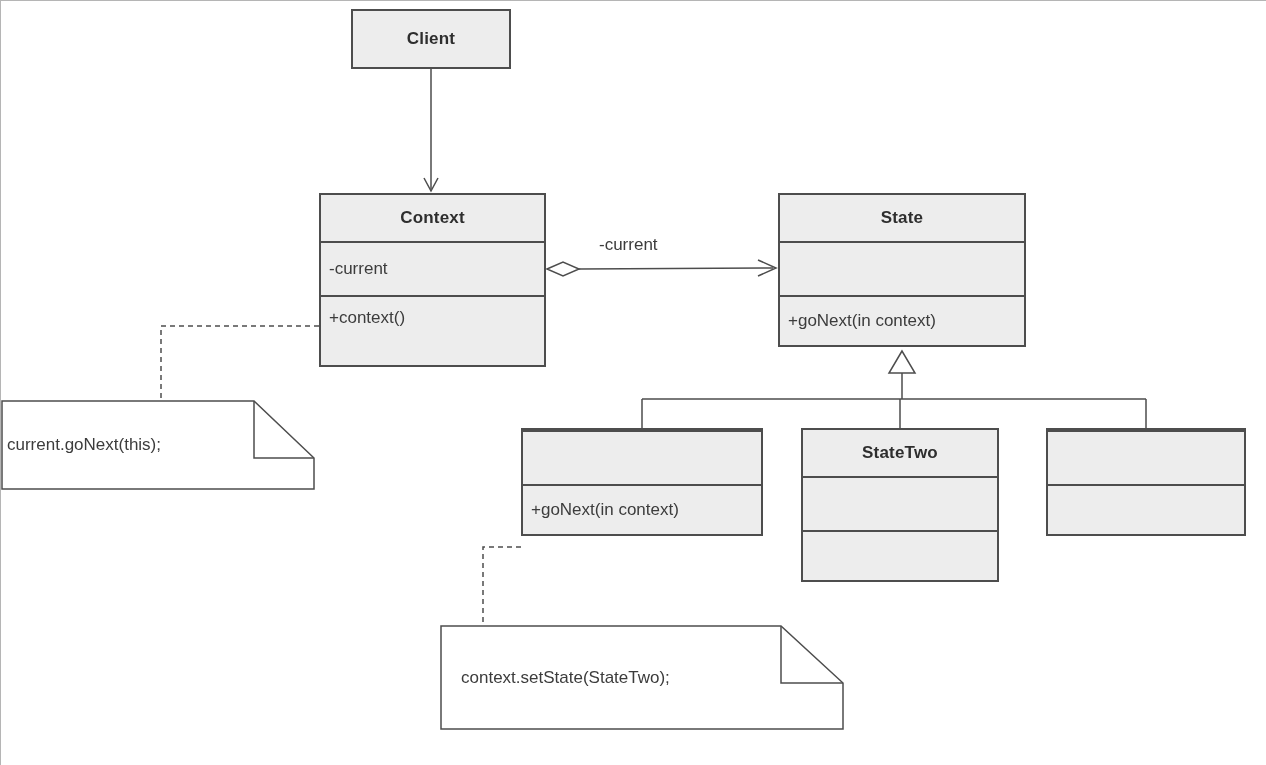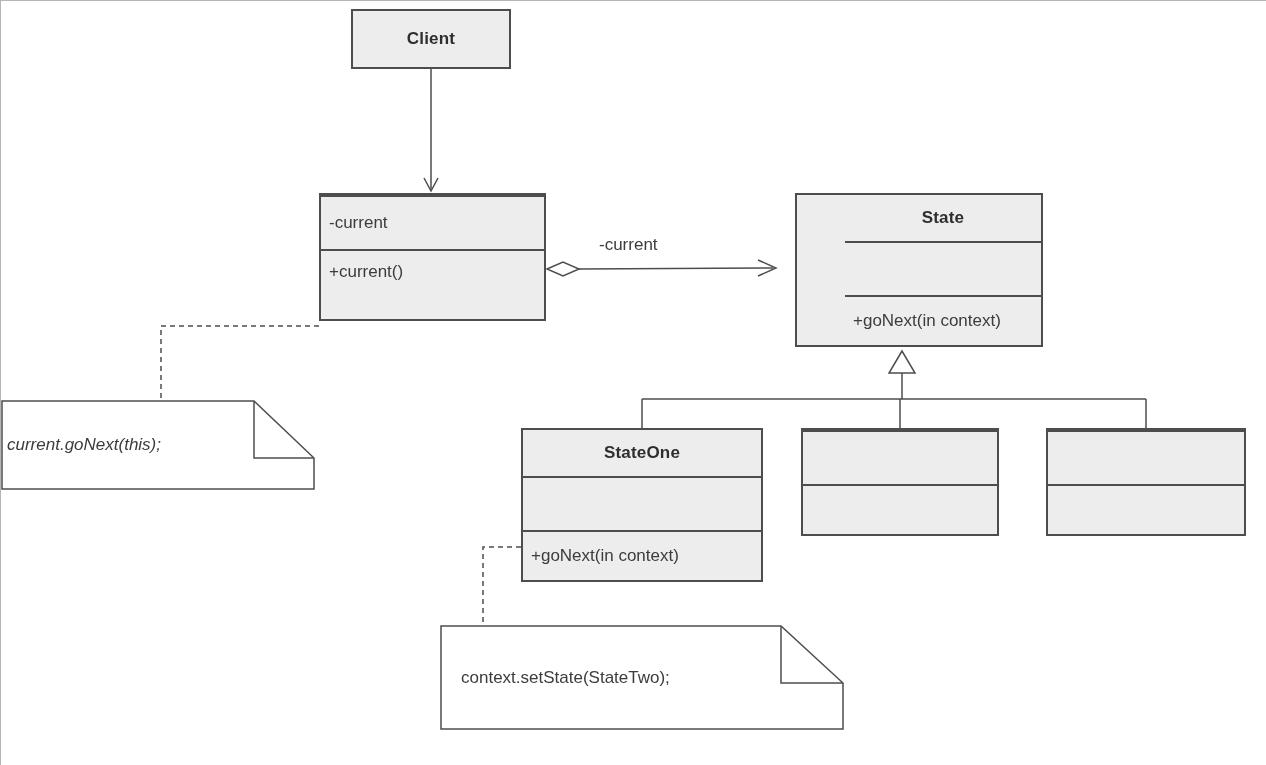--- a/index.html
+++ b/index.html
@@ -110,53 +110,54 @@
       <path d="M440,625 L780,625 L842,682 L842,728 L440,728 Z" fill="#ffffff"></path>
       <polyline points="780,625 780,682 842,682" fill="none"></polyline>
     </g>
   </svg>
 
   <div class="uml-class" style="left:350px; top:8px; width:160px; height:60px;">
     <div class="uml-title" style="line-height:56px; height:56px;">Client</div>
   </div>
 
   <div class="uml-class" style="left:318px; top:192px; width:227px;">
+    <div class="uml-title">Context</div>
     <div class="uml-section" style="height:54px;">
       <div class="uml-member lh54">-current</div>
     </div>
     <div class="uml-section" style="height:70px; padding-top:7px;">
-      <div class="uml-member">+current()</div>
+      <div class="uml-member">+context()</div>
     </div>
   </div>
 
-  <div class="uml-class" style="left:794px; top:192px; width:248px;padding-left:48px;">
+  <div class="uml-class" style="left:777px; top:192px; width:248px;">
     <div class="uml-title">State</div>
     <div class="uml-section" style="height:54px;"></div>
     <div class="uml-section" style="height:50px;">
       <div class="uml-member lh48">+goNext(in context)</div>
     </div>
   </div>
 
   <div class="uml-class" style="left:520px; top:427px; width:242px;">
-    <div class="uml-title">StateOne</div>
     <div class="uml-section" style="height:54px;"></div>
     <div class="uml-section" style="height:50px;">
       <div class="uml-member lh48">+goNext(in context)</div>
     </div>
   </div>
 
   <div class="uml-class" style="left:800px; top:427px; width:198px;">
+    <div class="uml-title">StateTwo</div>
     <div class="uml-section" style="height:54px;"></div>
     <div class="uml-section" style="height:50px;"></div>
   </div>
 
   <div class="uml-class" style="left:1045px; top:427px; width:200px;">
     <div class="uml-section" style="height:54px;"></div>
     <div class="uml-section" style="height:50px;"></div>
   </div>
 
   <div class="edge-label" style="left:598px; top:234px;">-current</div>
 
-  <div class="note-text" style="left:6px; top:434px;font-style:italic;">current.goNext(this);</div>
+  <div class="note-text" style="left:6px; top:434px;">current.goNext(this);</div>
 
   <div class="note-text" style="left:460px; top:667px;">context.setState(StateTwo);</div>
 
 </div>
 
 </body></html>

